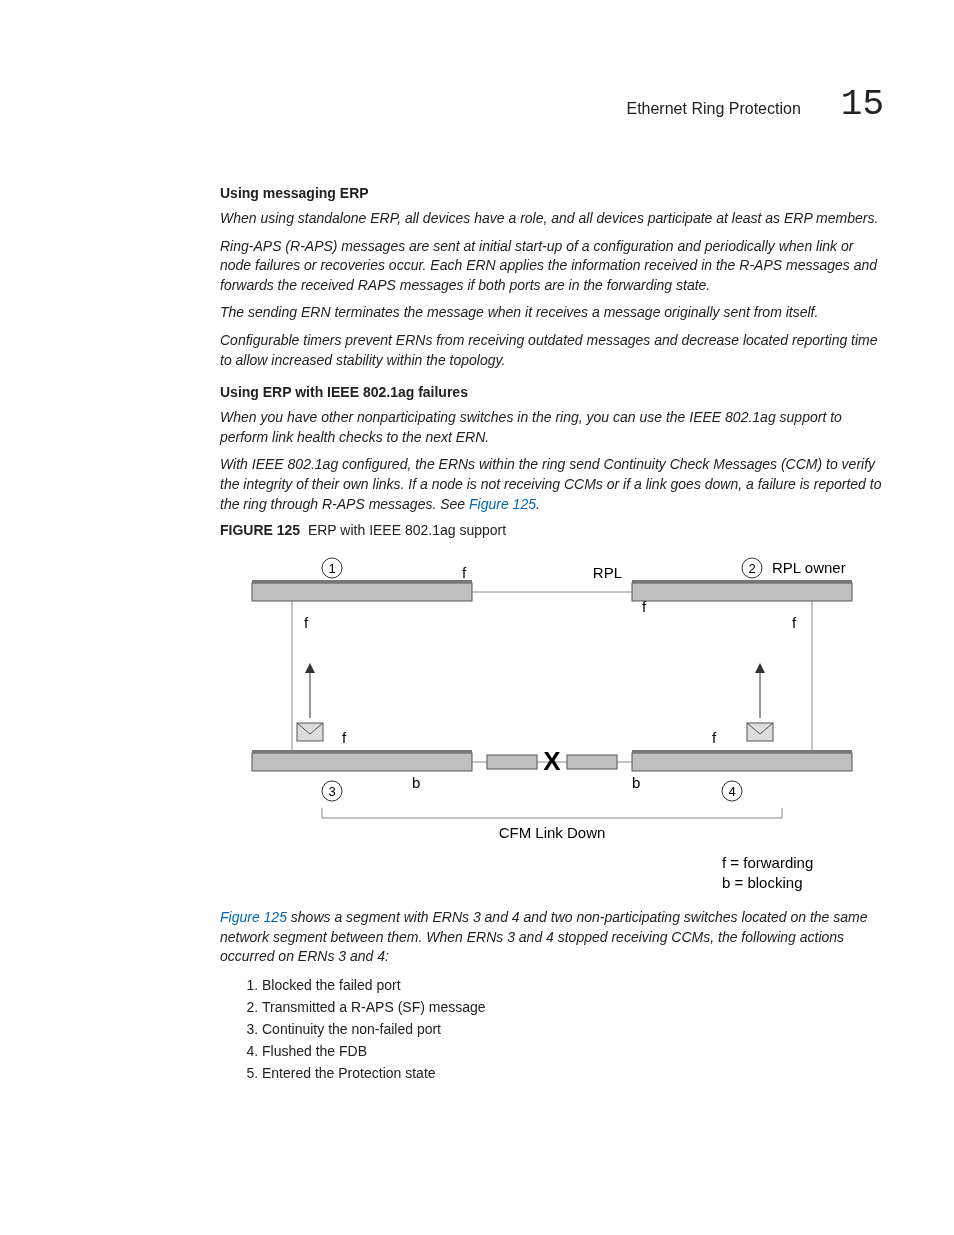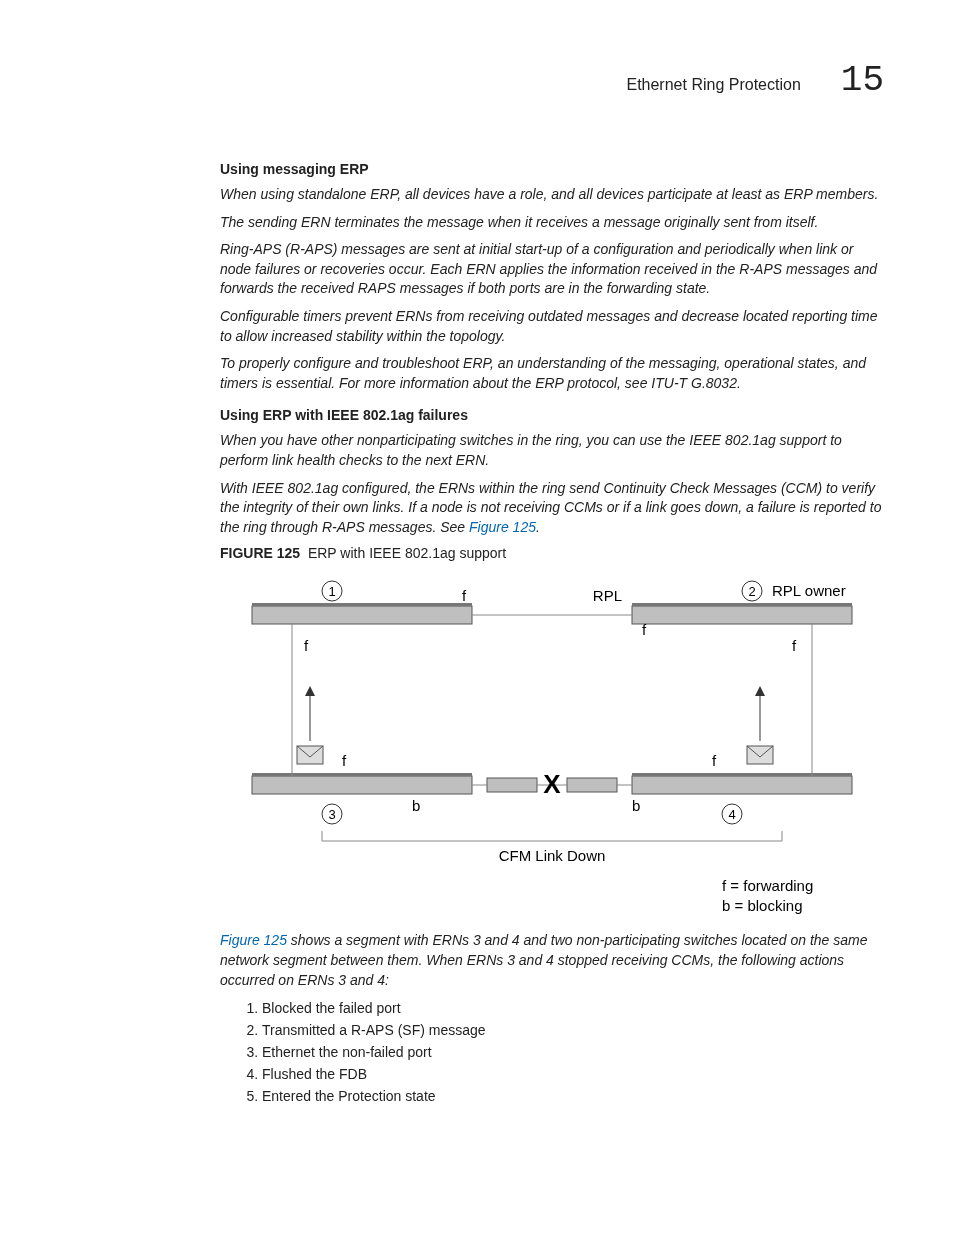--- a/index.html
+++ b/index.html
@@ -3,21 +3,21 @@
 <meta charset="utf-8">
 <style>
   body {
     margin: 0;
     font-family: Arial, Helvetica, sans-serif;
     background: #fff;
     color: #222;
     width: 954px;
   }
   .page {
-    padding: 60px 70px 60px 220px;
+    padding: 84px 70px 60px 220px;
   }
   .header {
     display: flex;
     justify-content: flex-end;
     align-items: baseline;
     gap: 40px;
     margin-bottom: 60px;
   }
   .header-num   { font-size: 36px; font-family: Liberation Mono, monospace; }
   .h2 { font-weight: 700; font-size: 14px; margin: 14px 0 6px; }
@@ -34,24 +34,23 @@
 
 <div class="page">
 
   <div class="header">
     <span>Ethernet Ring Protection</span>
     <span class="header-num">15</span>
   </div>
 
   <div class="h2">Using messaging ERP</div>
   <p>When using standalone ERP, all devices have a role, and all devices participate at least as ERP members.</p>
+  <p>Ring-APS (R-APS) messages are sent at initial start-up of a configuration and periodically when link or node failures or recoveries occur. Each ERN applies the information received in the R-APS messages and forwards the received RAPS messages if both ports are in the forwarding state.</p>
   <p>The sending ERN terminates the message when it receives a message originally sent from itself.</p>
-  <p>Ring-APS (R-APS) messages are sent at initial start-up of a configuration and periodically when link or node failures or recoveries occur. Each ERN applies the information received in the R-APS messages and forwards the received RAPS messages if both ports are in the forwarding state.</p>
   <p>Configurable timers prevent ERNs from receiving outdated messages and decrease located reporting time to allow increased stability within the topology.</p>
-  <p>To properly configure and troubleshoot ERP, an understanding of the messaging, operational states, and timers is essential. For more information about the ERP protocol, see ITU-T G.8032.</p>
 
   <div class="h2">Using ERP with IEEE 802.1ag failures</div>
   <p>When you have other nonparticipating switches in the ring, you can use the IEEE 802.1ag support to perform link health checks to the next ERN.</p>
   <p>
     <span>With IEEE 802.1ag configured, the ERNs within the ring send Continuity Check Messages (CCM) to verify the integrity of their own links. If a node is not receiving CCMs or if a link goes down, a failure is reported to the ring through R-APS messages. See </span><a href="#" class="figref">Figure 125</a><span>.</span>
   </p>
 
   <div class="figcap">
     <b>FIGURE 125</b>&nbsp;&nbsp;<span>ERP with IEEE 802.1ag support</span>
   </div>
@@ -127,18 +126,18 @@
     <text x="490" y="340" font-size="15">b = blocking</text>
   </svg>
 
   <p>
     <a href="#" class="figref">Figure 125</a><span> shows a segment with ERNs 3 and 4 and two non-participating switches located on the same network segment between them. When ERNs 3 and 4 stopped receiving CCMs, the following actions occurred on ERNs 3 and 4:</span>
   </p>
 
   <ol>
     <li>Blocked the failed port</li>
     <li>Transmitted a R-APS (SF) message</li>
-    <li>Ethernet the non-failed port</li>
+    <li>Continuity the non-failed port</li>
     <li>Flushed the FDB</li>
     <li>Entered the Protection state</li>
   </ol>
 
 </div>
 
 </body></html>

